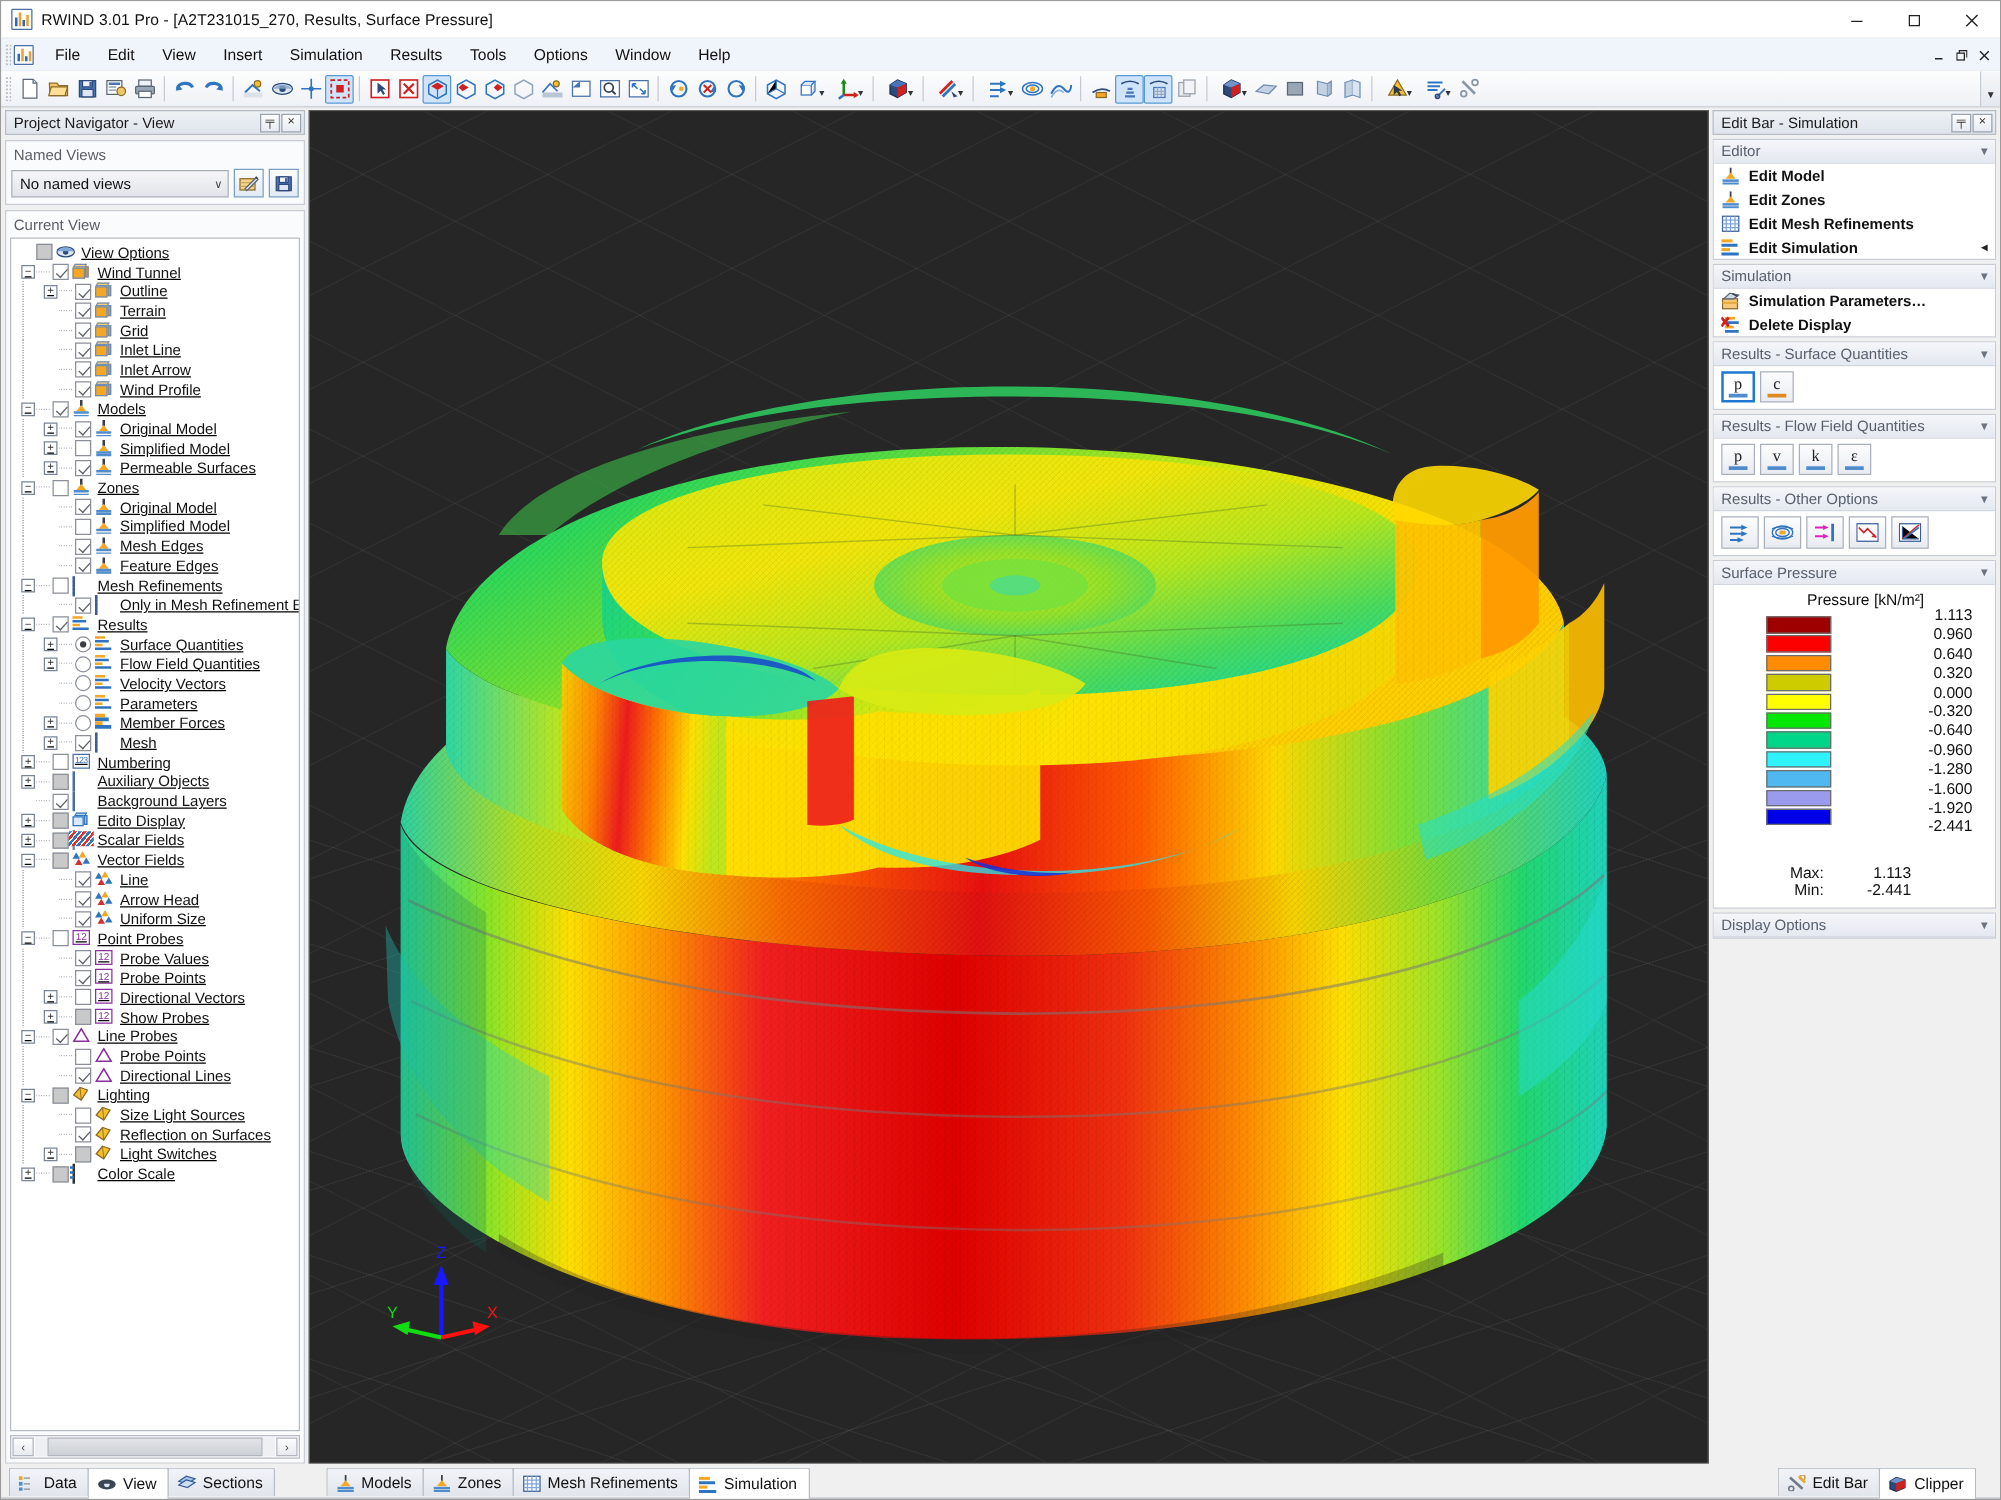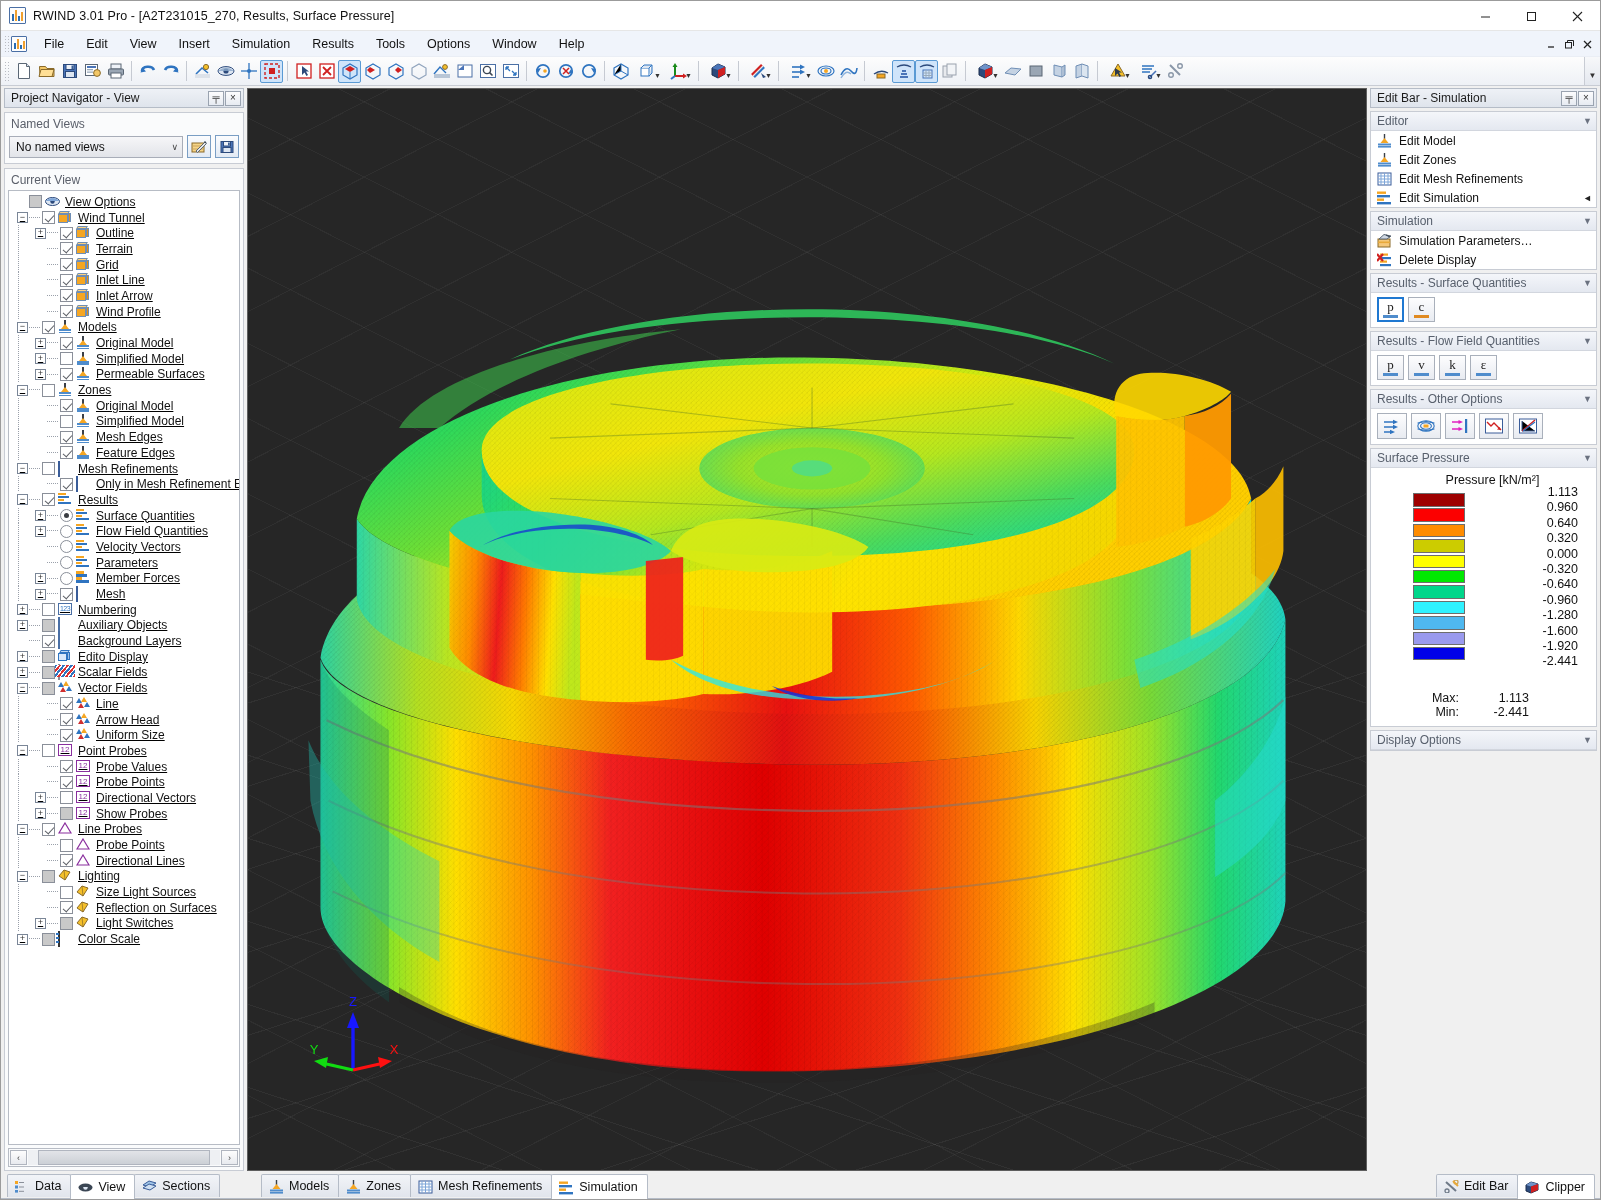--- a/index.html
+++ b/index.html
@@ -315,23 +315,23 @@
   .eb-box { border: 1px solid #c8ccd4; background: #ffffff; margin-top: 3px; }
   .eb-head {
     height: 19px; background: linear-gradient(#f4f6fa,#e4e8f0);
     border-bottom: 1px solid #d2d6de;
     display: flex; align-items: center; padding: 0 4px 0 6px;
     font-size: 12px; color: #58606d;
   }
   .eb-head .chev { margin-left: auto; font-size: 9px; color: #6b7280; }
   .eb-item {
     height: 19px; display: flex; align-items: center; padding-left: 6px;
-    font-size: 12px; color: #111; position: relative;
-  }
-  .eb-item.bold { font-weight: normal; }
+    font-size: 12px; color: #111; position: relative; font-weight: bold;
+  }
+  .eb-item.bold { font-weight: bold; }
   .eb-item .eb-ic { width: 16px; height: 14px; margin-right: 6px; flex:0 0 16px; position:relative; }
   .eb-item .arrowmark { margin-left:auto; margin-right:4px; font-size:9px; color:#222; }
   .eb-btnrow { display: flex; gap: 4px; padding: 4px 5px 5px 6px; }
   .eb-qbtn {
     width: 27px; height: 25px; flex: 0 0 27px;
     border: 1px solid #a9b0bb; background: linear-gradient(#fdfdfe,#e8ebf1);
     display: flex; flex-direction: column; align-items: center; justify-content: center;
     position: relative;
   }
   .eb-qbtn.sel { border: 2px solid #1f78d1; background: #fff; }
@@ -370,21 +370,21 @@
   .tab {
     height: 23px; display: flex; align-items: center; padding: 0 9px 0 7px;
     border: 1px solid #b5bcc7; border-bottom: none; margin-right: -1px;
     background: linear-gradient(#f2f4f8,#e1e5ec);
     font-size: 12.5px; color: #111; position: relative; border-radius: 2px 2px 0 0;
   }
   .tab.active { background: #ffffff; height: 25px; z-index: 2; }
   .tab .tabic { width: 15px; height: 13px; margin-right: 5px; flex:0 0 15px; position:relative; }
   .tabs-left { position:absolute; left: 6px; bottom: 0; display:flex; }
   .tabs-mid  { position:absolute; left: 260px; bottom: 0; display:flex; }
-  .tabs-right{ position:absolute; right: 6px; bottom: 0; display:flex; }
+  .tabs-right{ position:absolute; right: 20px; bottom: 0; display:flex; }
   .bottom-sep { position:absolute; left:0; right:0; bottom:0; height:1px; background:#b5bcc7; }
 </style>
 </head>
 <body>
 
 <div id="app">
 
   <div class="titlebar">
     <div class="titlebar-icon">
         <i></i>

